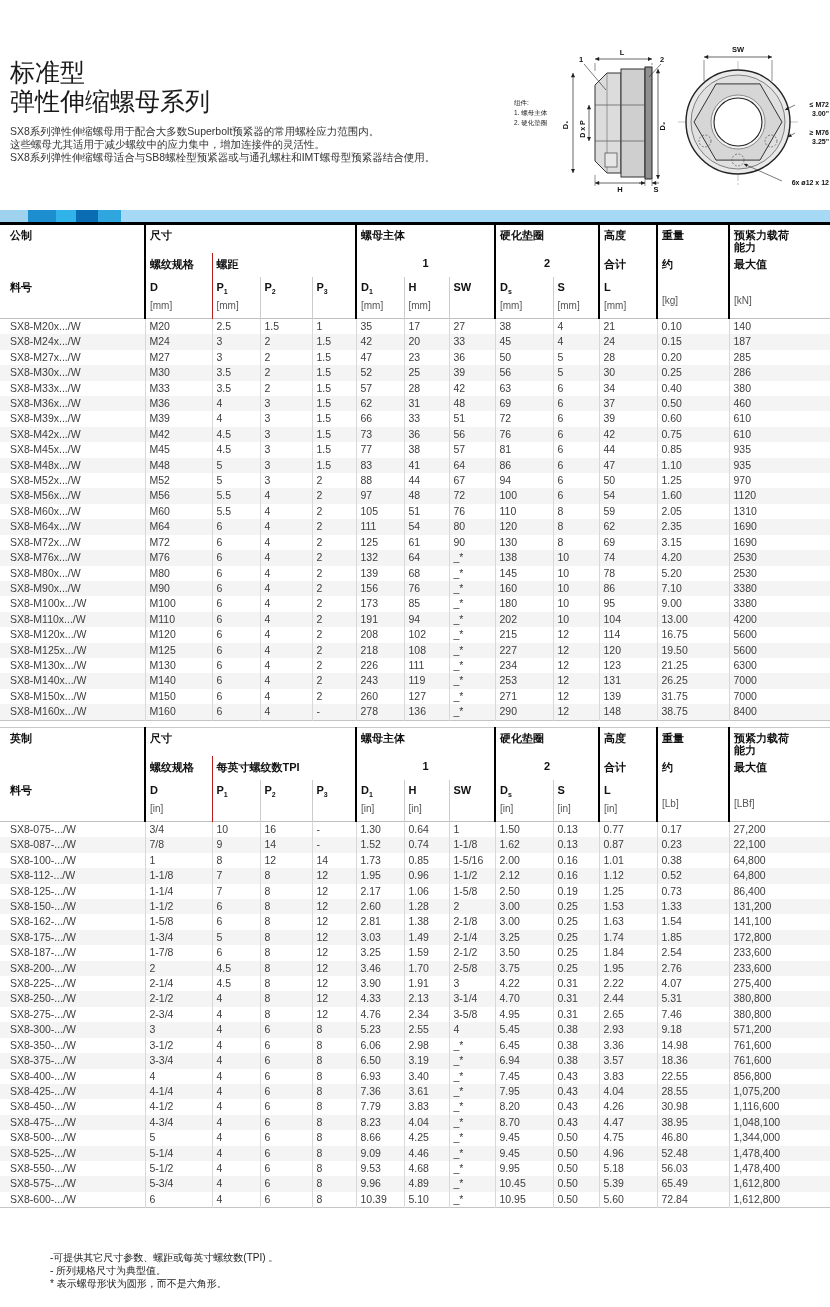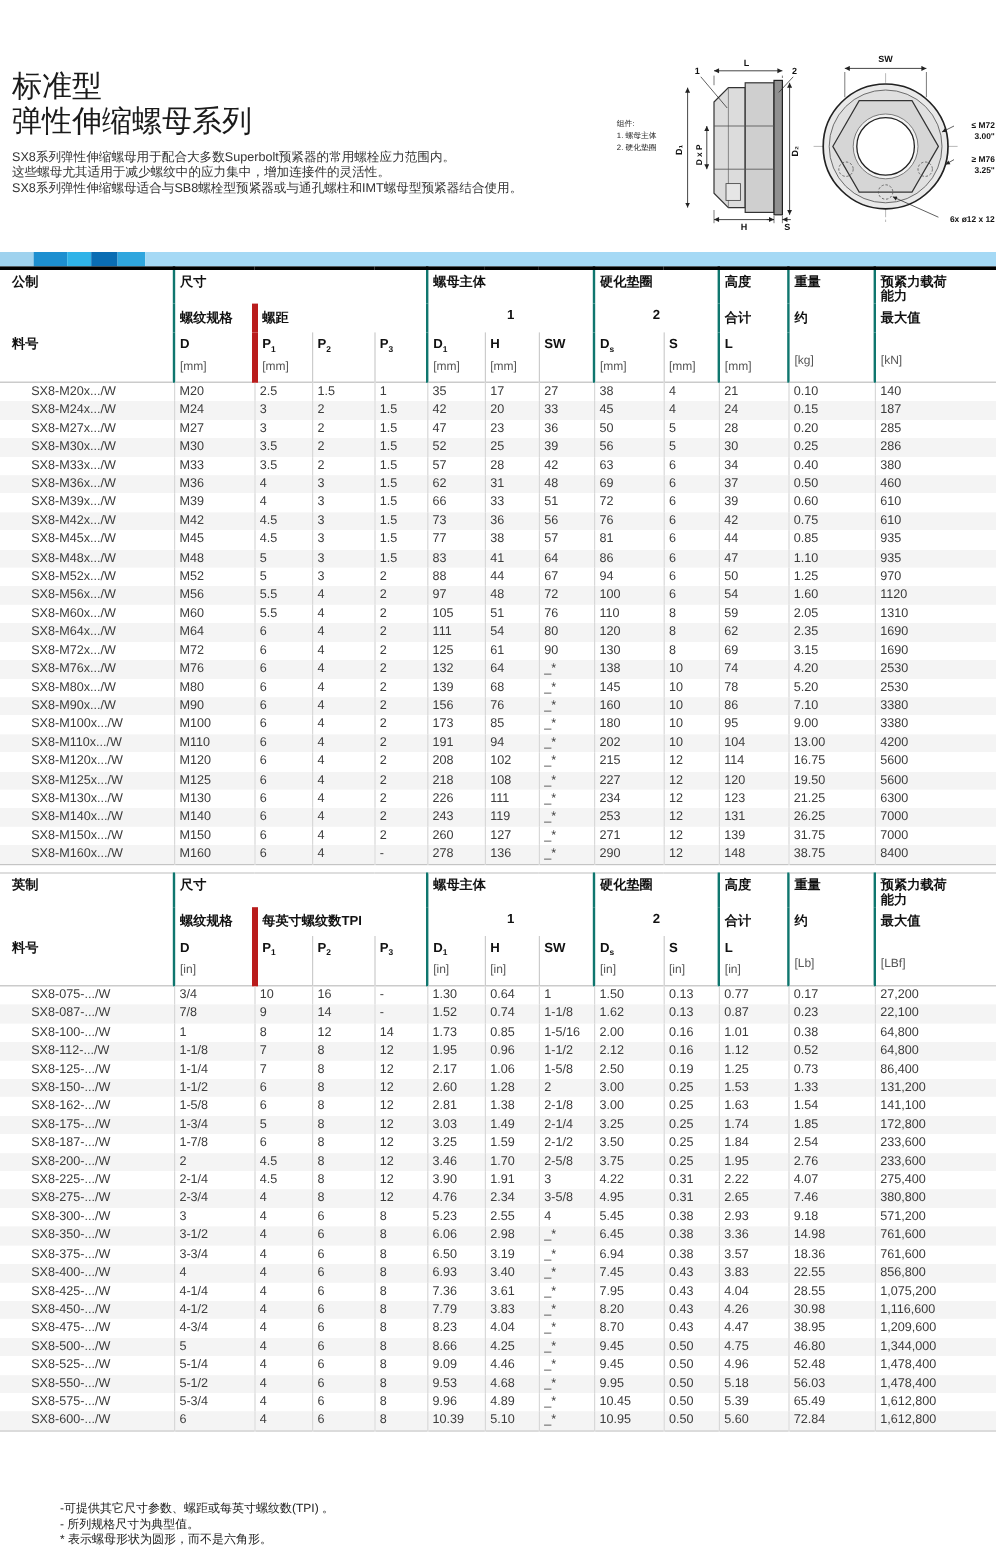--- a/index.html
+++ b/index.html
@@ -21,31 +21,31 @@
   .tbl{position:absolute;left:0;}
   .tbl-metric{top:222px;border-top:3px solid #000;}
   .tbl-imperial{top:727px;border-top:1px solid #c9c9c9;}
   thead{border-bottom:1px solid #bfbfbf;}
   tbody{border-bottom:1px solid #c4c4c4;}
   th{font-size:11px;text-align:left;font-weight:bold;padding:4px 4px 0 4px;vertical-align:top;color:#111;}
   .r1 th{height:21px;line-height:12px;margin-left:42px;}
   .r2 th{height:20px;}
   .r3 th{height:37px;}
   .c-part{padding-left:10px !important;}
-  .gb{border-left:2px solid #0f766e;}
-  .sb{border-left:5px solid #b91c1c;}
+  .gb{border-left:2px solid #000000;}
+  .sb{border-left:1px solid #b91c1c;}
   .ib{border-left:1px solid #cccccc;}
   .tc{text-align:center;}
   .wrap{display:inline-block;max-width:62px;line-height:12px;}
   .hl{font-weight:bold;line-height:12px;white-space:nowrap;min-height:12px;}
   .hl sub{font-size:7px;}
   .hu{font-weight:normal;font-size:10px;color:#555;line-height:12px;margin-top:2px;min-height:12px;}
   td{font-size:10.5px;color:#3c3c3c;line-height:15.4px;height:15.4px;padding:0 4px;
      border-left:1px solid #d8d8d8;white-space:nowrap;overflow:hidden;}
-  td:first-child{border-left:none;padding-left:26px;}
+  td:first-child{border-left:none;padding-left:10px;}
   tbody tr:nth-child(even){background:#f4f4f4;}
   
   .notes{position:absolute;left:10px;top:1251px;width:600px;margin-left:40px;}
   .notes div{font-size:10px;line-height:13px;color:#222;}
   
   .dtxt{font-weight:bold;font-size:7.5px;fill:#111;}
   .dtxt-s{font-weight:bold;font-size:7px;fill:#111;}
   .ltxt{font-size:6.5px;fill:#222;}
 </style>
 </head>
@@ -901,20 +901,35 @@
           <td>3.90</td>
           <td>1.91</td>
           <td>3</td>
           <td>4.22</td>
           <td>0.31</td>
           <td>2.22</td>
           <td>4.07</td>
           <td>275,400</td>
         </tr>
         <tr>
+          <td>SX8-250-.../W</td>
+          <td>2-1/2</td>
+          <td>4</td>
+          <td>8</td>
+          <td>12</td>
+          <td>4.33</td>
+          <td>2.13</td>
+          <td>3-1/4</td>
+          <td>4.70</td>
+          <td>0.31</td>
+          <td>2.44</td>
+          <td>5.31</td>
+          <td>380,800</td>
+        </tr>
+        <tr>
           <td>SX8-275-.../W</td>
           <td>2-3/4</td>
           <td>4</td>
           <td>8</td>
           <td>12</td>
           <td>4.76</td>
           <td>2.34</td>
           <td>3-5/8</td>
           <td>4.95</td>
           <td>0.31</td>
@@ -1018,21 +1033,21 @@
           <td>4</td>
           <td>6</td>
           <td>8</td>
           <td>8.23</td>
           <td>4.04</td>
           <td>_*</td>
           <td>8.70</td>
           <td>0.43</td>
           <td>4.47</td>
           <td>38.95</td>
-          <td>1,209,600</td>
+          <td>1,048,100</td>
         </tr>
         <tr>
           <td>SX8-500-.../W</td>
           <td>5</td>
           <td>4</td>
           <td>6</td>
           <td>8</td>
           <td>8.66</td>
           <td>4.25</td>
           <td>_*</td>

